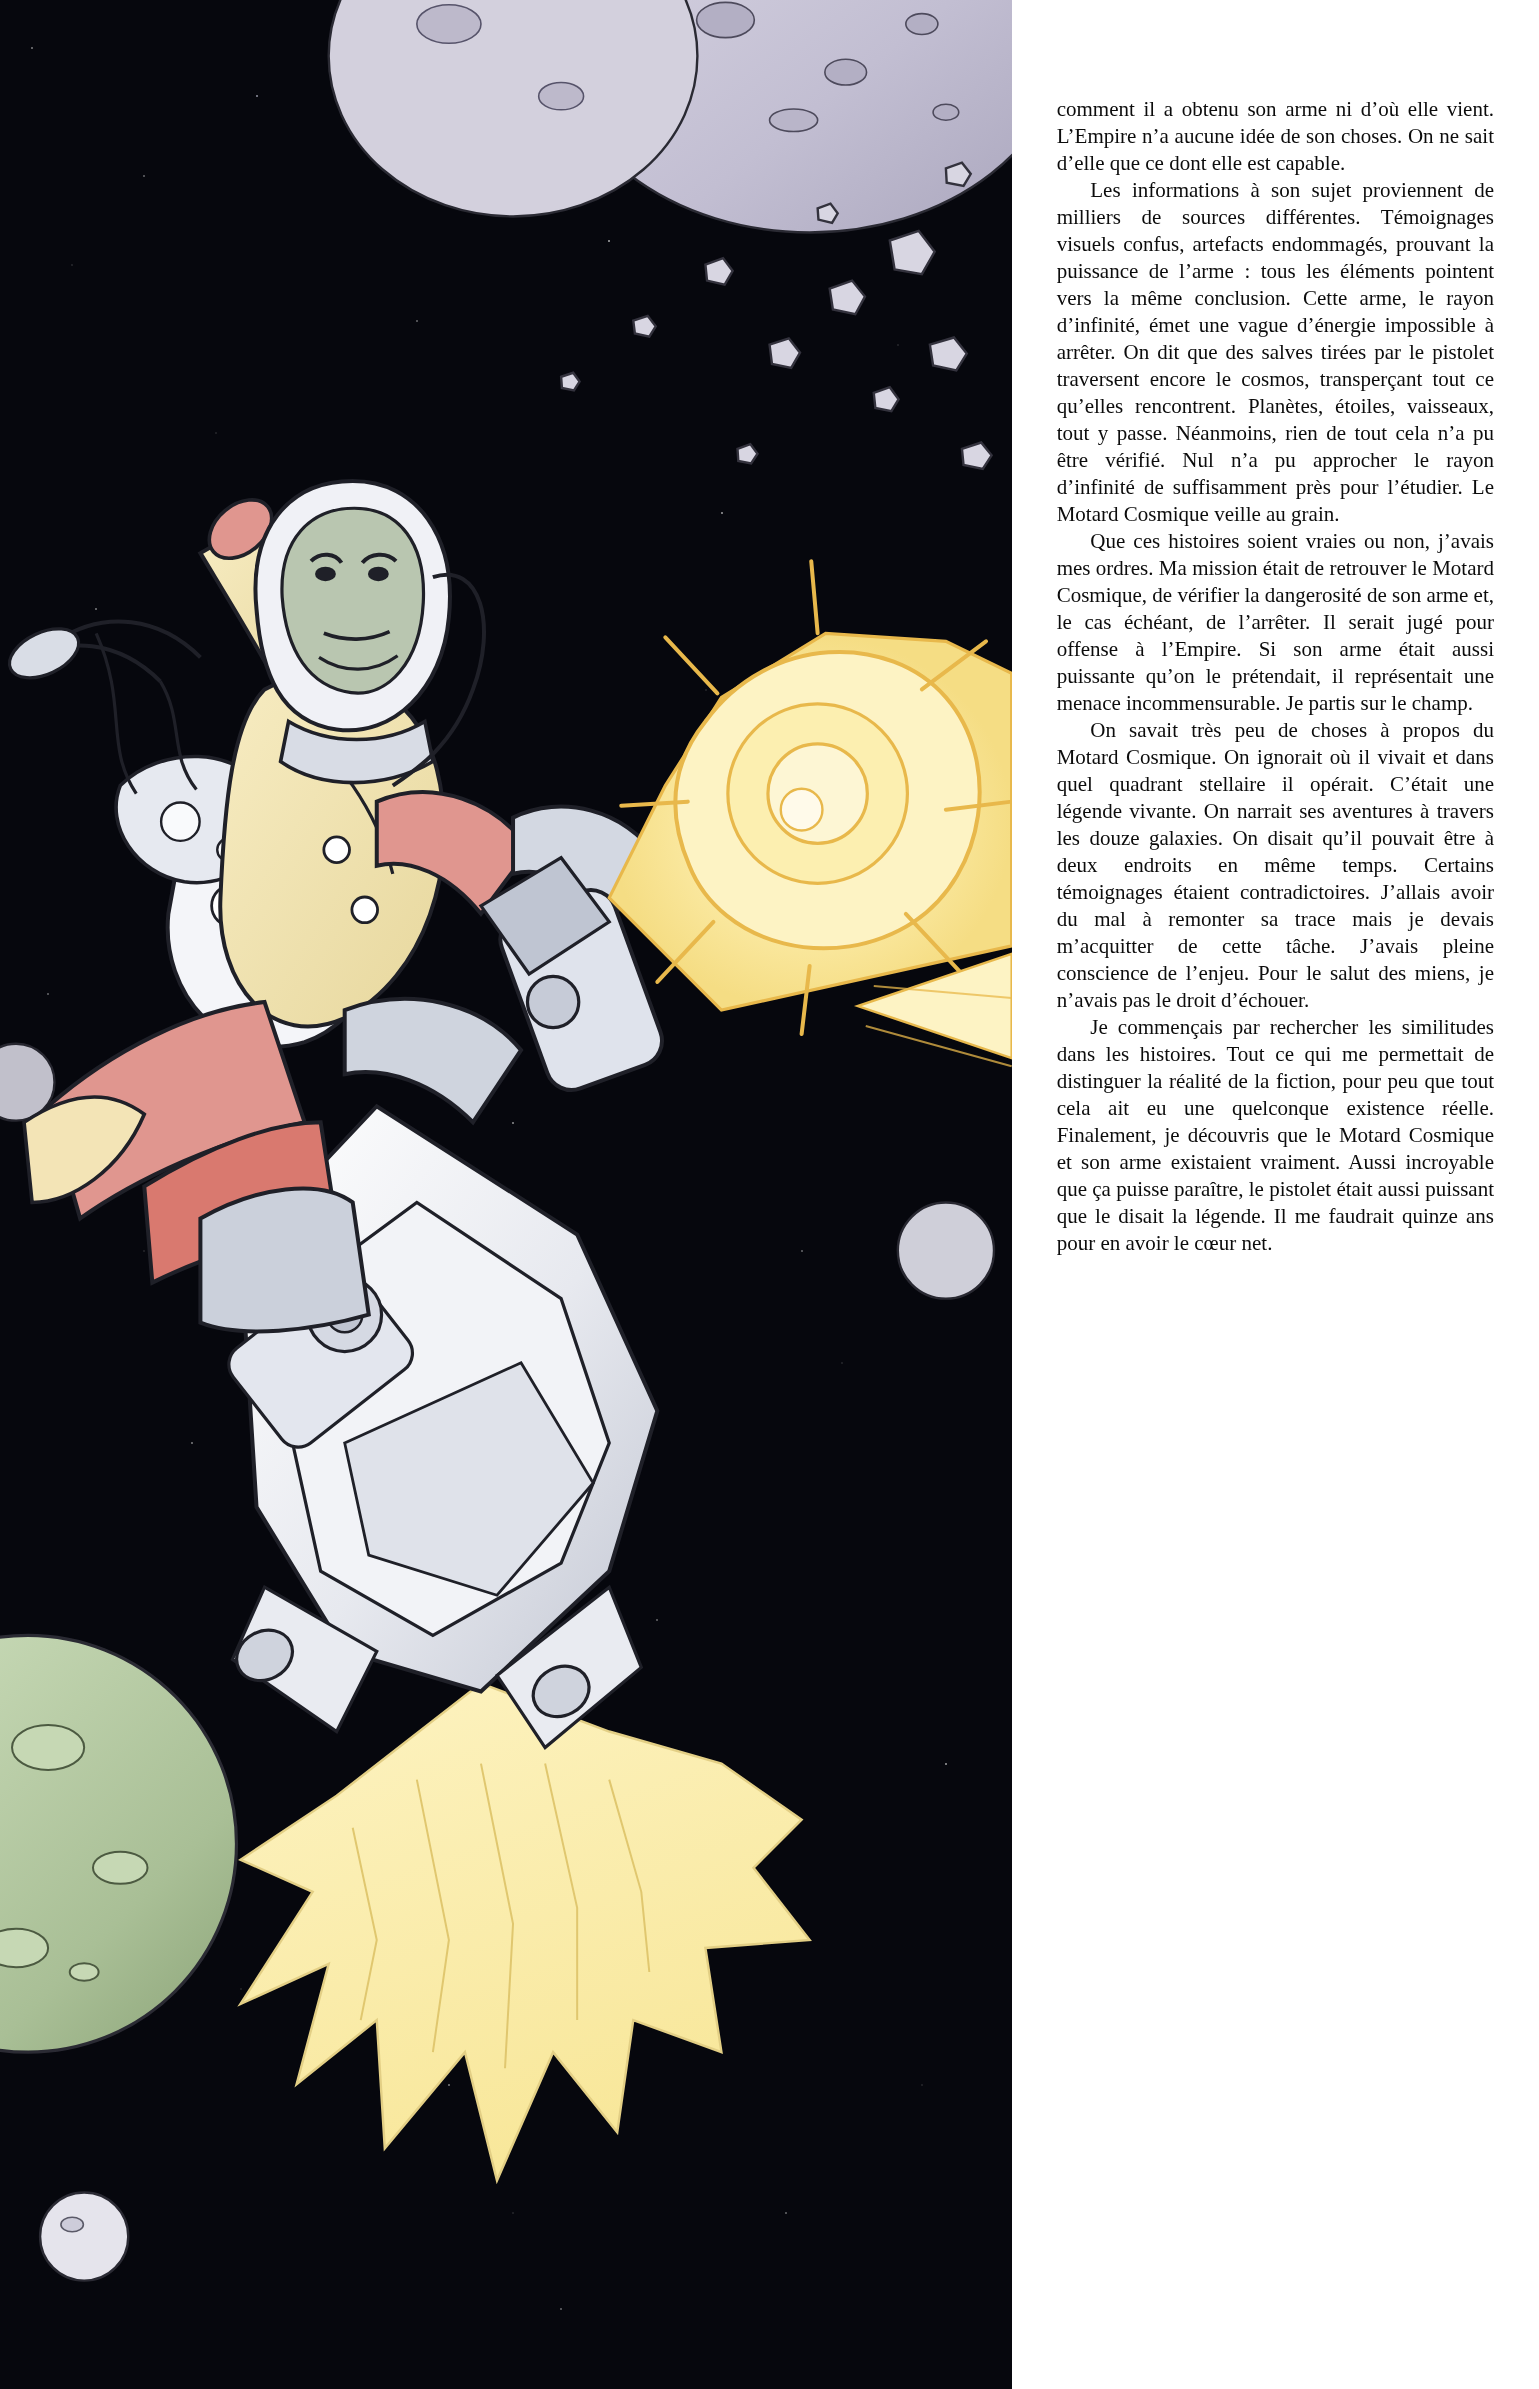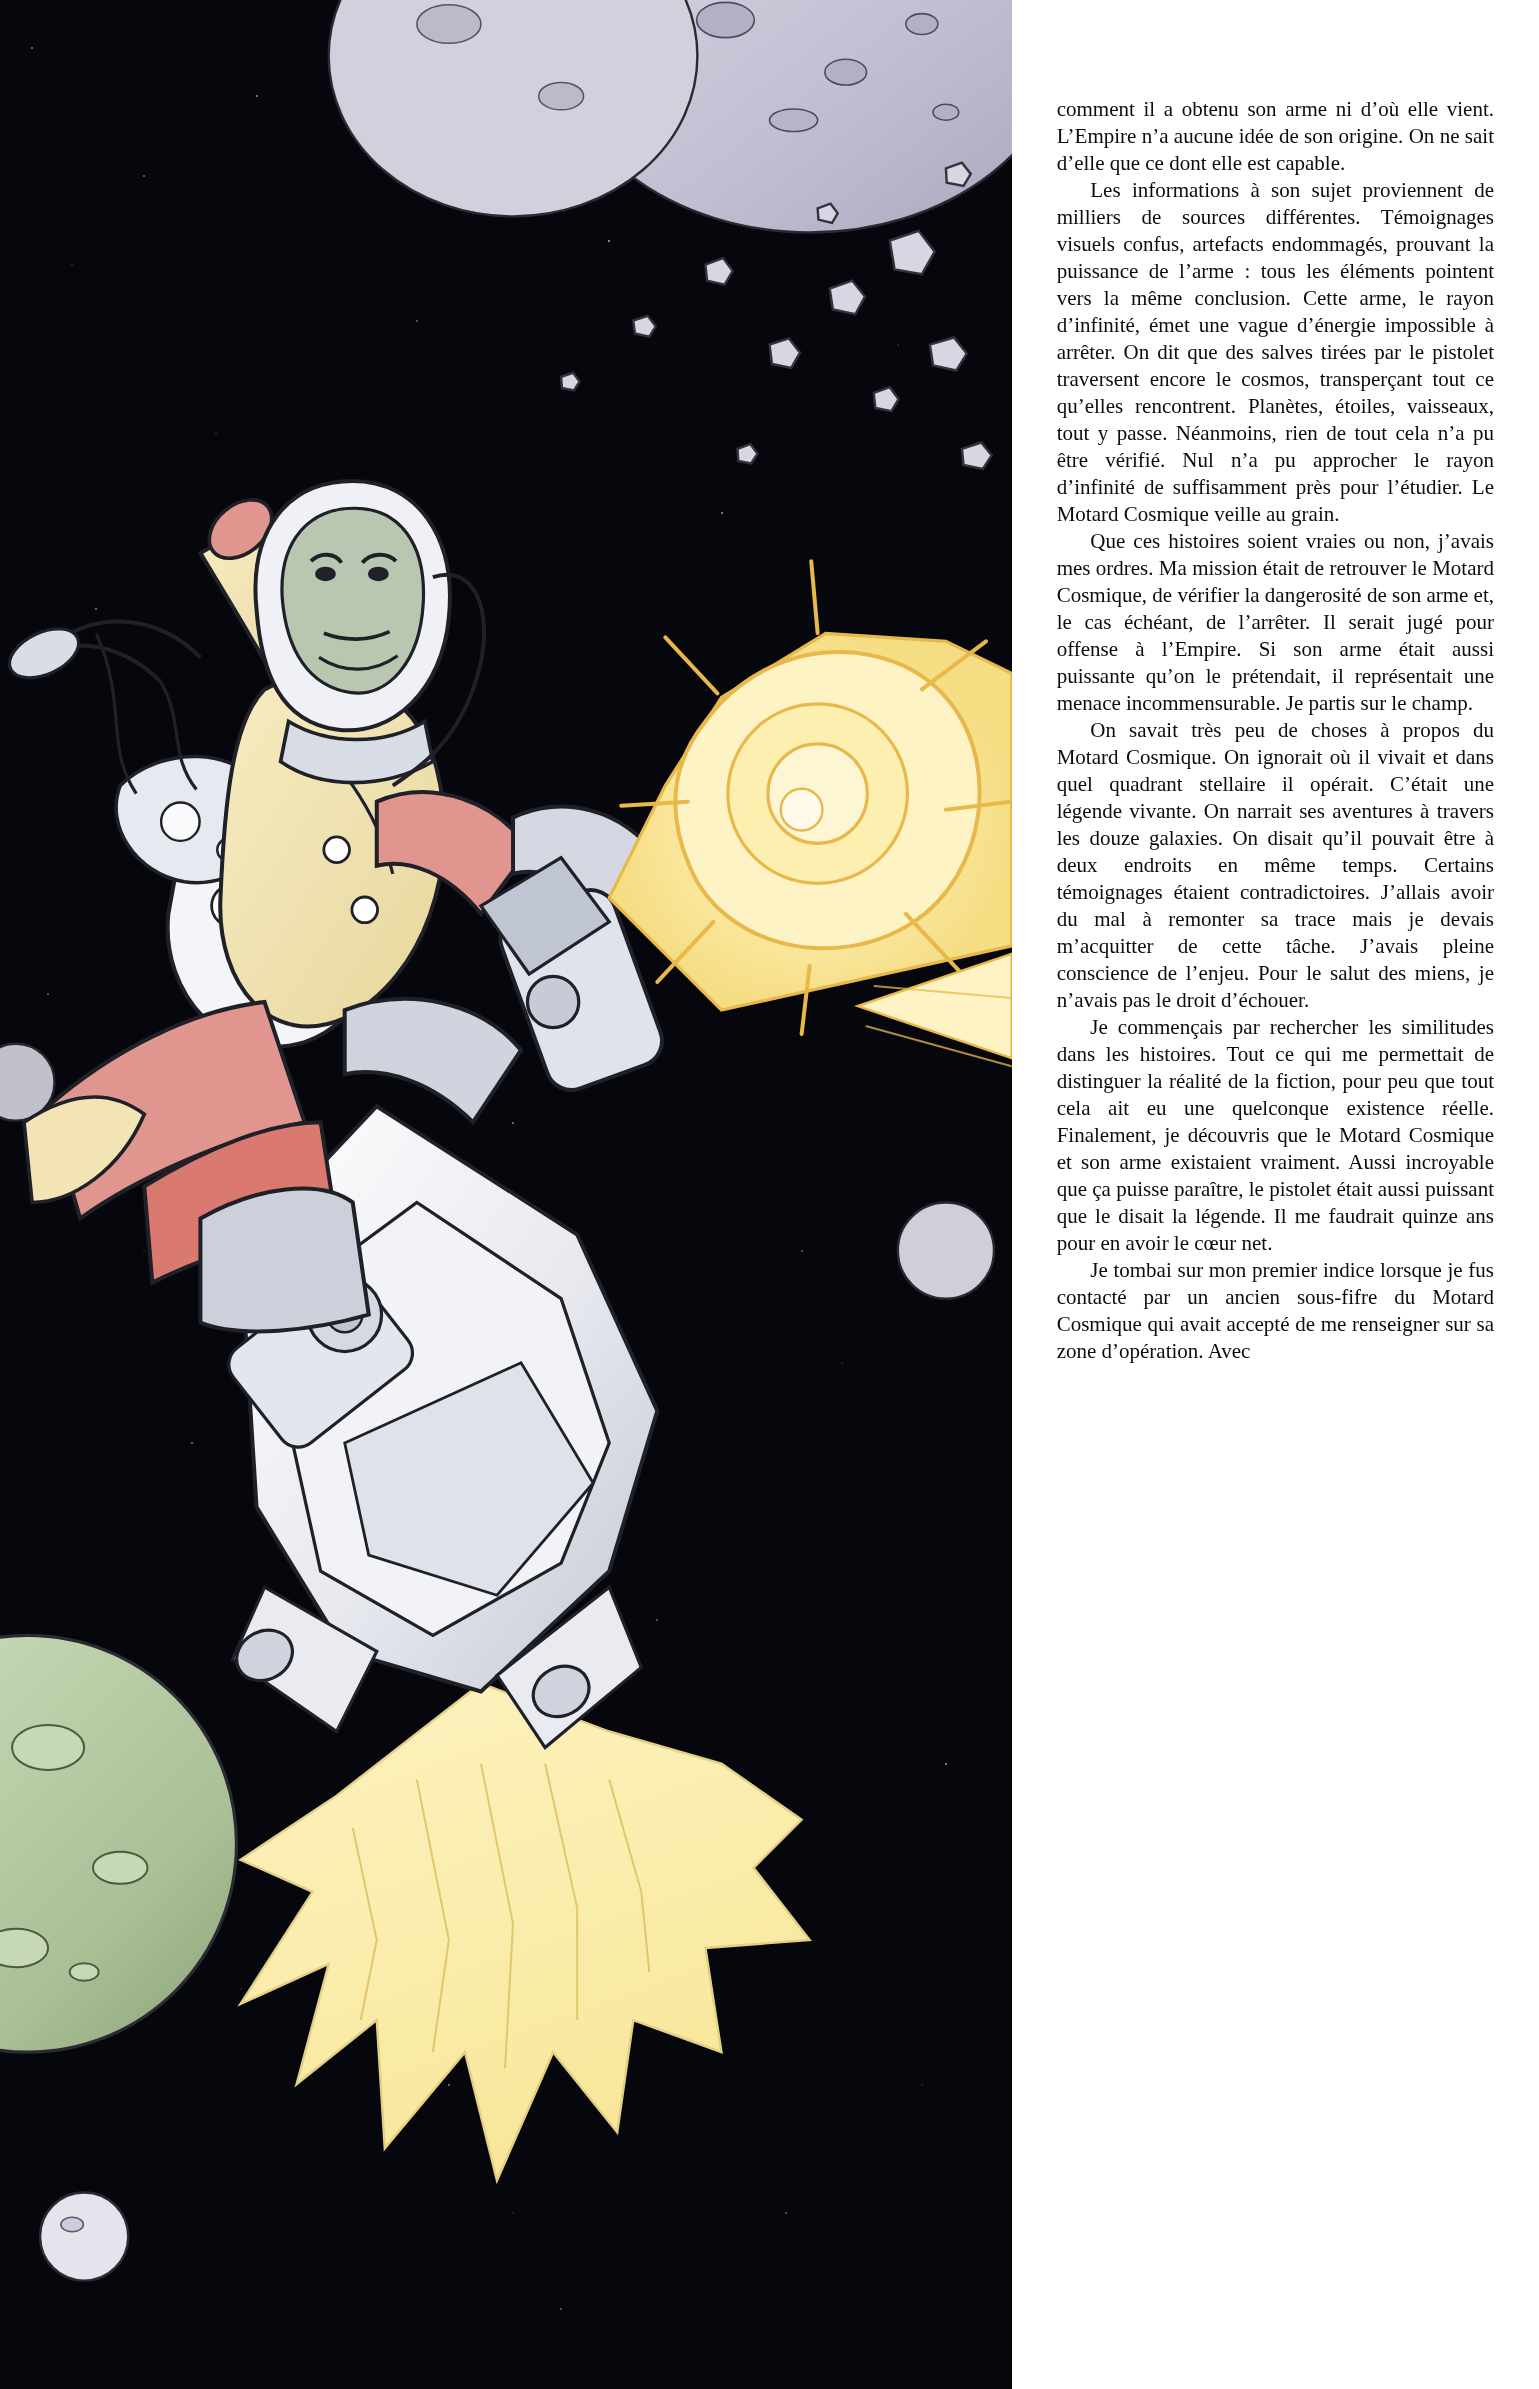--- a/index.html
+++ b/index.html
@@ -337,23 +337,22 @@
         <path d="M1262 1330 L1080 1280"></path>
         <path d="M1262 1245 L1090 1230"></path>
       </g>
     </svg>
   </div>
 
   <div class="gutter"></div>
 
   <div class="text-column">
     <div class="body-text">
-      <p>comment il a obtenu son arme ni d’où elle vient. L’Empire n’a aucune idée de son origine. On ne sait d’elle que ce dont elle est capable.</p>
+      <p>comment il a obtenu son arme ni d’où elle vient. L’Empire n’a aucune idée de son choses. On ne sait d’elle que ce dont elle est capable.</p>
       <p>Les informations à son sujet proviennent de milliers de sources différentes. Témoignages visuels confus, artefacts endommagés, prouvant la puissance de l’arme : tous les éléments pointent vers la même conclusion. Cette arme, le rayon d’infinité, émet une vague d’énergie impossible à arrêter. On dit que des salves tirées par le pistolet traversent encore le cosmos, transperçant tout ce qu’elles rencontrent. Planètes, étoiles, vaisseaux, tout y passe. Néanmoins, rien de tout cela n’a pu être vérifié. Nul n’a pu approcher le rayon d’infinité de suffisamment près pour l’étudier. Le Motard Cosmique veille au grain.</p>
       <p>Que ces histoires soient vraies ou non, j’avais mes ordres. Ma mission était de retrouver le Motard Cosmique, de vérifier la dangerosité de son arme et, le cas échéant, de l’arrêter. Il serait jugé pour offense à l’Empire. Si son arme était aussi puissante qu’on le prétendait, il représentait une menace incommensurable. Je partis sur le champ.</p>
       <p>On savait très peu de choses à propos du Motard Cosmique. On ignorait où il vivait et dans quel quadrant stellaire il opérait. C’était une légende vivante. On narrait ses aventures à travers les douze galaxies. On disait qu’il pouvait être à deux endroits en même temps. Certains témoignages étaient contradictoires. J’allais avoir du mal à remonter sa trace mais je devais m’acquitter de cette tâche. J’avais pleine conscience de l’enjeu. Pour le salut des miens, je n’avais pas le droit d’échouer.</p>
       <p>Je commençais par rechercher les similitudes dans les histoires. Tout ce qui me permettait de distinguer la réalité de la fiction, pour peu que tout cela ait eu une quelconque existence réelle. Finalement, je découvris que le Motard Cosmique et son arme existaient vraiment. Aussi incroyable que ça puisse paraître, le pistolet était aussi puissant que le disait la légende. Il me faudrait quinze ans pour en avoir le cœur net.</p>
-      <p>Je tombai sur mon premier indice lorsque je fus contacté par un ancien sous-fifre du Motard Cosmique qui avait accepté de me renseigner sur sa zone d’opération. Avec</p>
     </div>
   </div>
 
 </div>
 
 
 </body></html>

